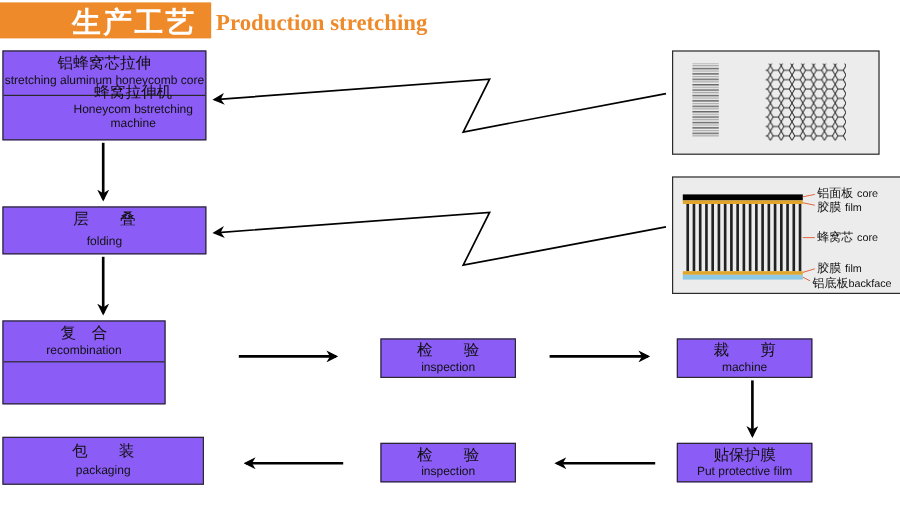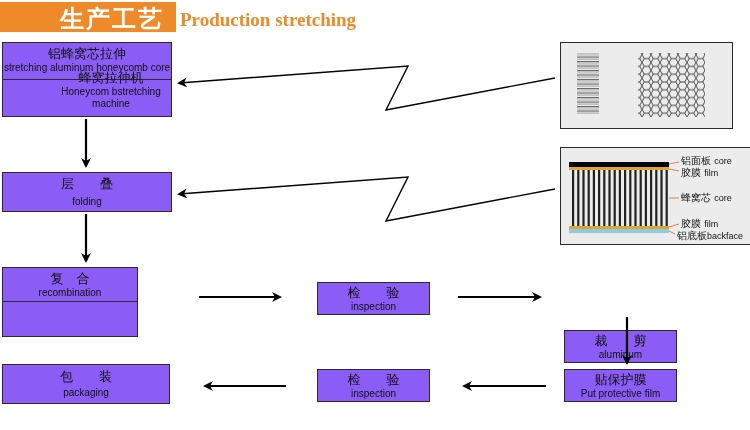--- a/index.html
+++ b/index.html
@@ -57,24 +57,24 @@
   <div class="divider" style="top:33px;"></div>
 </div>
 
 <div class="box" style="left:317px;top:282px;width:113px;height:33px;">
   <div class="sect" style="top:2px;">
     <div class="cn">检　　验</div>
     <div class="en">inspection</div>
   </div>
 </div>
 
-<div class="box" style="left:564px;top:282px;width:113px;height:33px;margin-top:48px;">
+<div class="box" style="left:564px;top:282px;width:113px;height:33px;">
   <div class="sect" style="top:2px;">
     <div class="cn">裁　　剪</div>
-    <div class="en">aluminum</div>
+    <div class="en">machine</div>
   </div>
 </div>
 
 <div class="box" style="left:564px;top:369px;width:113px;height:33px;">
   <div class="sect" style="top:2px;">
     <div class="cn">贴保护膜</div>
     <div class="en">Put protective film</div>
   </div>
 </div>
 

